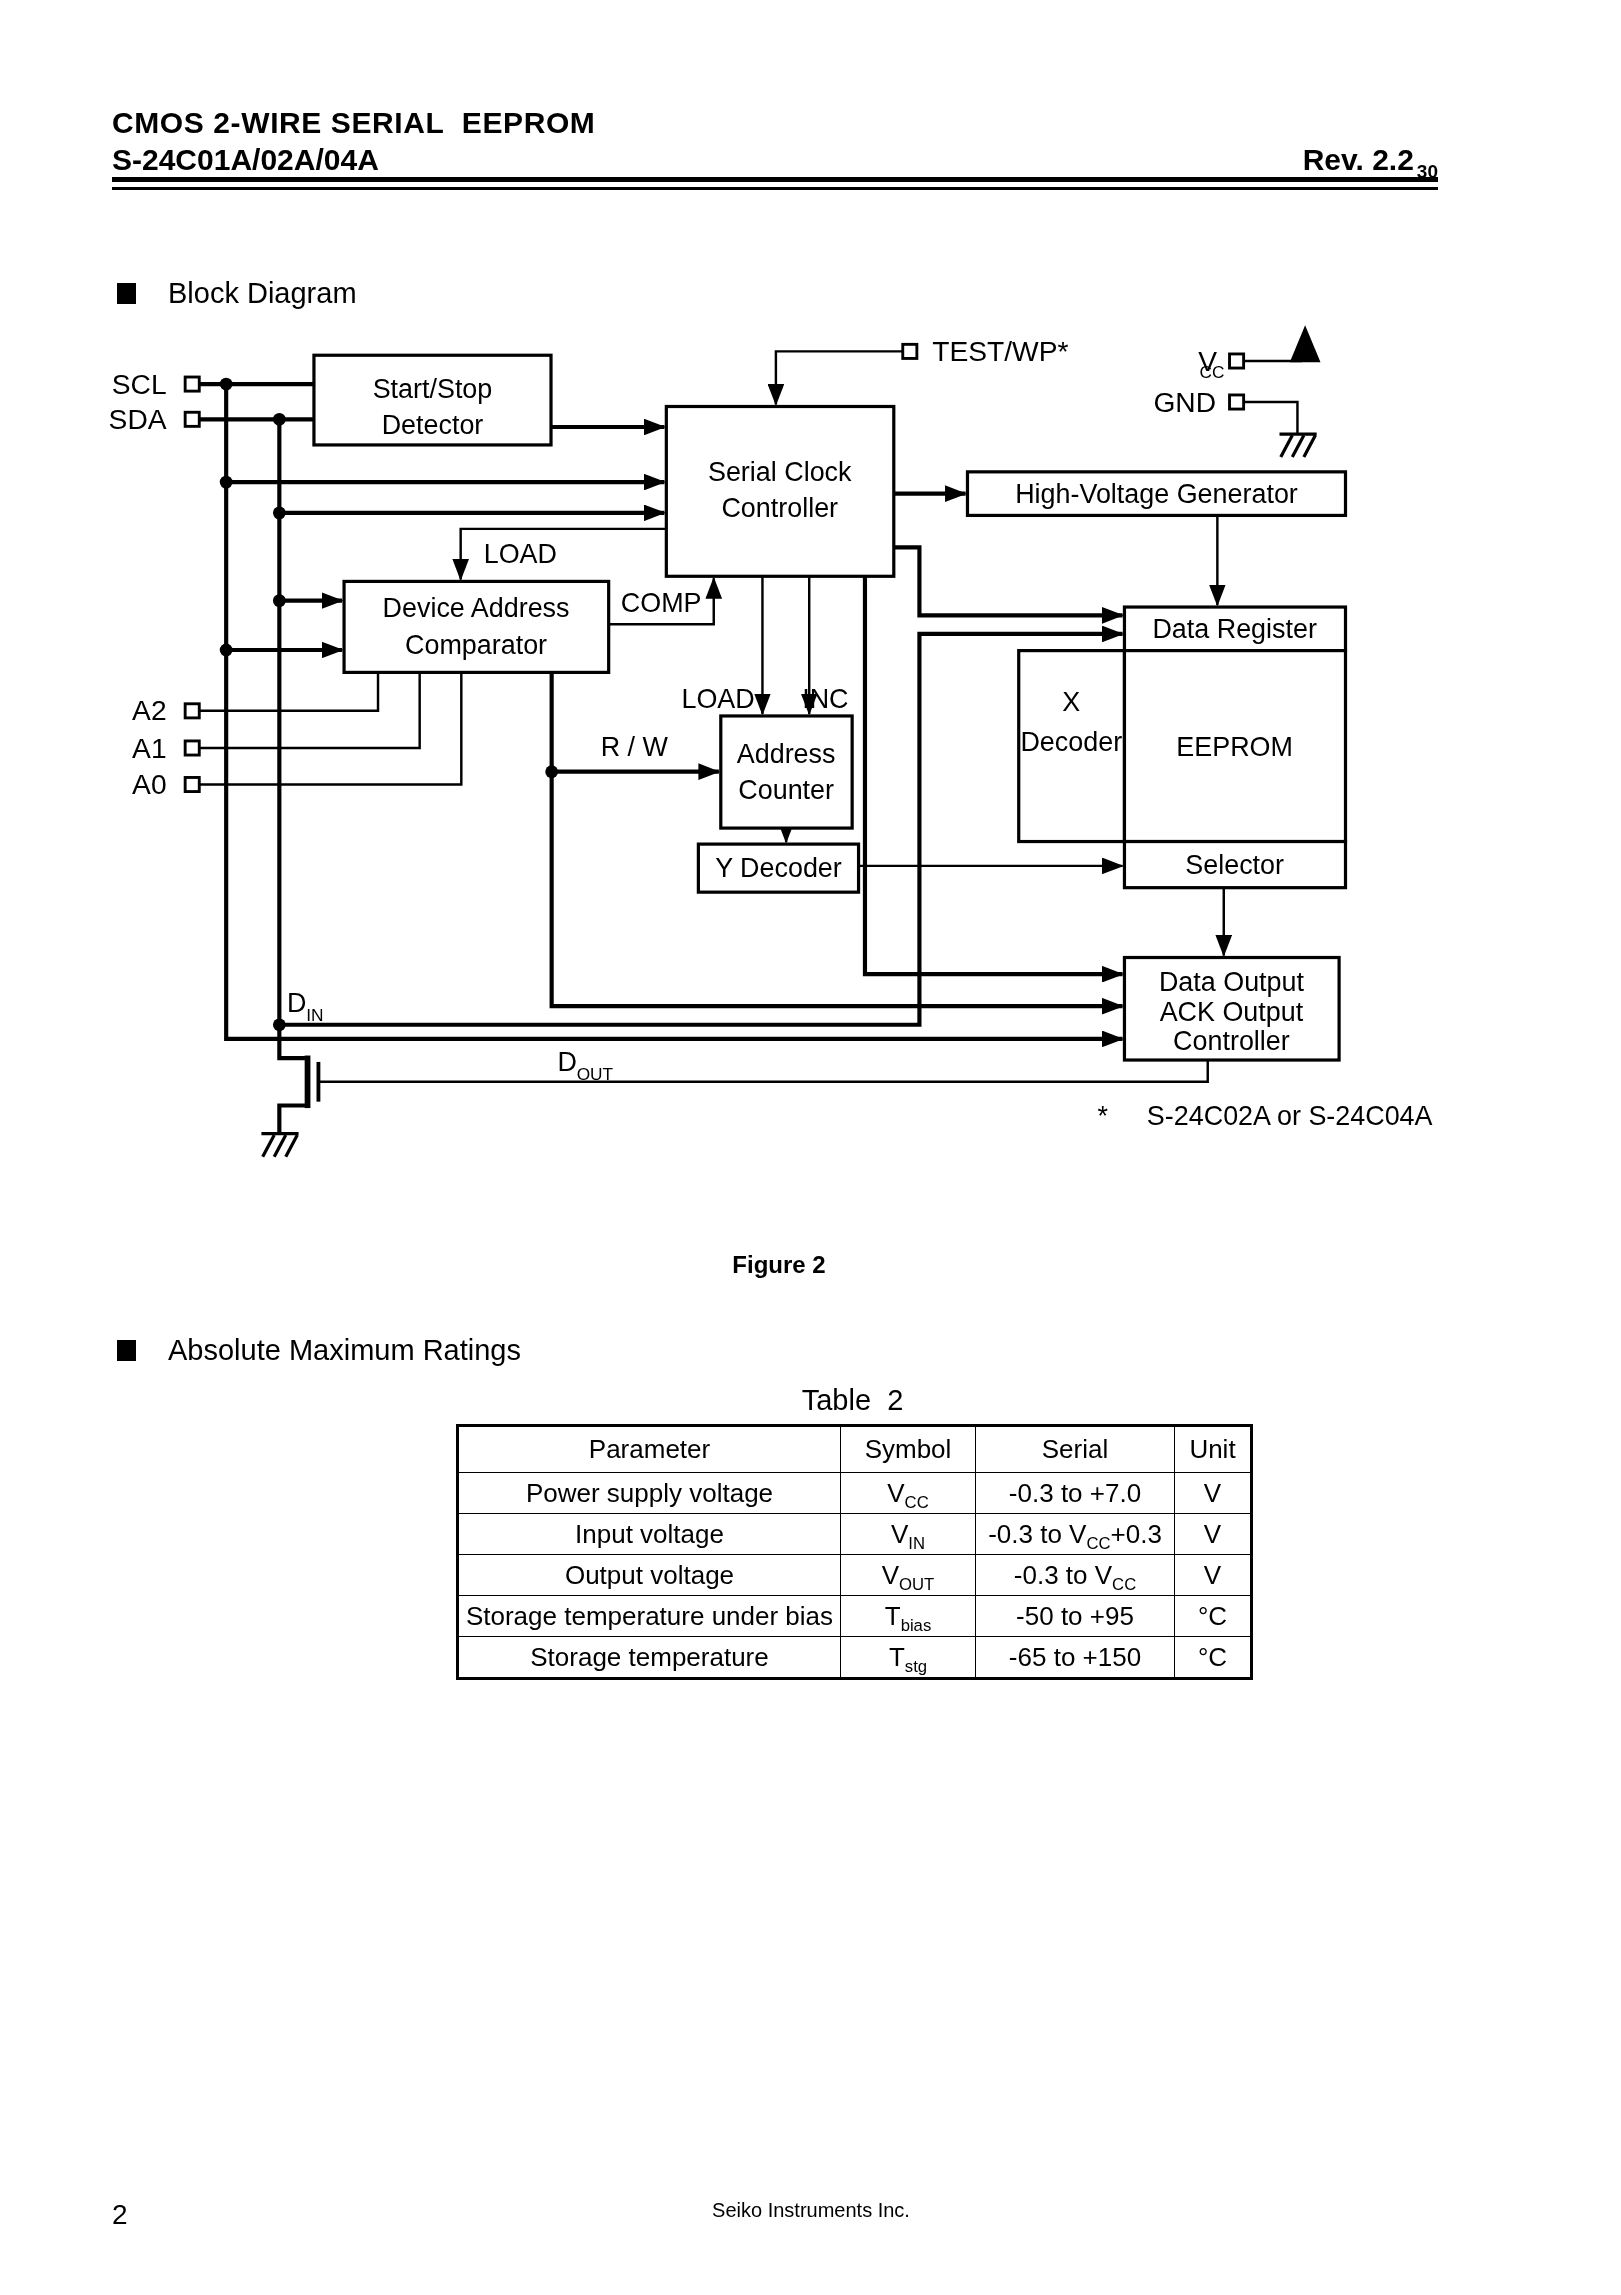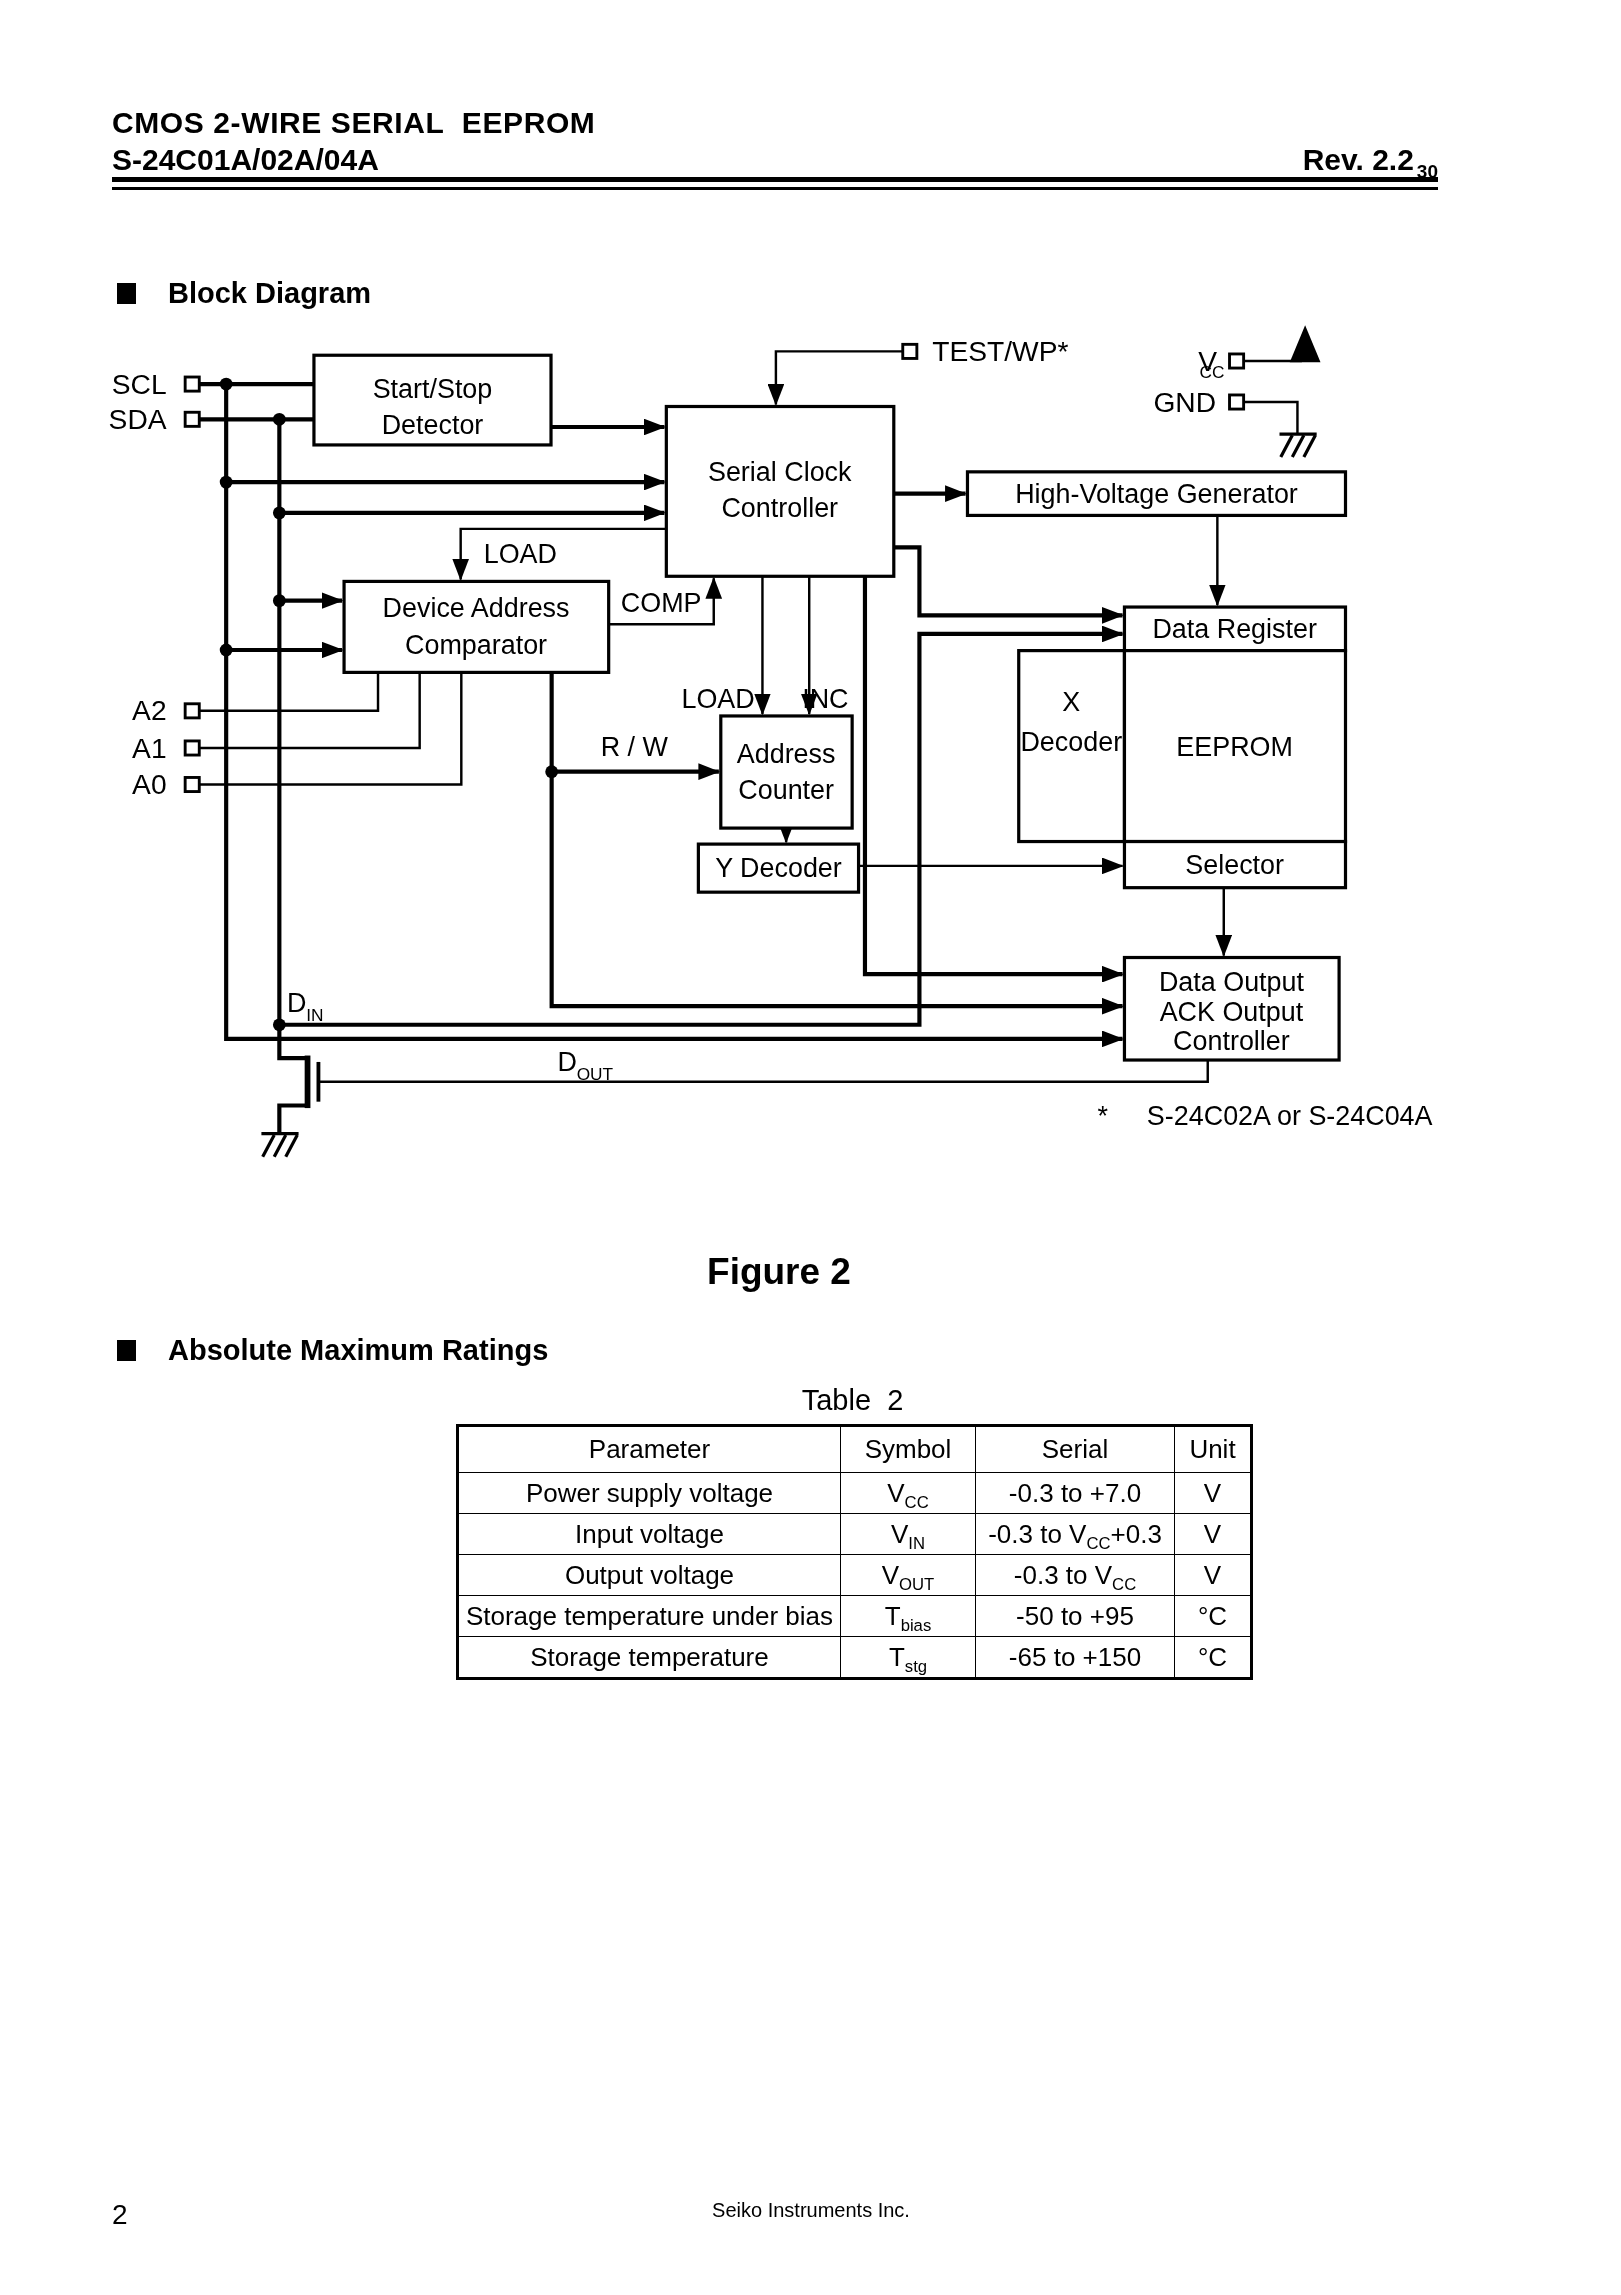--- a/index.html
+++ b/index.html
@@ -9,24 +9,24 @@
     overflow:hidden;margin:0 auto;
   }
   .abs{position:absolute;}
   .doc-title{left:112px;top:106px;font-size:30px;font-weight:bold;letter-spacing:0.6px;white-space:pre;}
   .product-line{left:112px;top:143px;width:1326px;font-size:30px;font-weight:bold;}
   .rev-wrap{position:absolute;right:0;top:0;font-size:30px;font-weight:bold;}
   .rev-sub{font-size:19px;position:relative;top:7.7px;margin-left:3px;}
   .header-rule{left:112px;top:177px;width:1326px;height:4.5px;border-top:5.8px solid #000;border-bottom:3.2px solid #000;}
   .section{display:flex;align-items:center;gap:32px;}
   .bullet{width:19px;height:20.5px;background:#000;flex:0 0 auto;}
-  .section-label{font-size:29px;font-weight:bold;}
+  .section-label{font-size:29px;font-weight:normal;}
   .sec1{left:117px;top:277px;}
   .sec2{left:117px;top:1334px;}
-  .fig-caption{left:0;top:1251px;width:1558px;text-align:center;font-size:37px;font-weight:bold;}
+  .fig-caption{left:0;top:1251px;width:1558px;text-align:center;font-size:24px;font-weight:bold;}
   .table-title{left:456px;top:1384px;width:793px;text-align:center;font-size:29px;font-weight:normal;white-space:pre;}
   table.ratings{position:absolute;left:456px;top:1424px;border-collapse:collapse;table-layout:fixed;
     font-size:26px;background:#fff;}
   table.ratings th,table.ratings td{border:1.9px solid #000;text-align:center;font-weight:normal;padding:0;}
   table.ratings{border:3.8px solid #000;}
   table.ratings tr.hdr td{height:45px;text-align:center;}
   table.ratings tr.row td{height:40px;}
   sub.s{font-size:16.7px;line-height:0;}
   .footer-page{left:112px;top:2199px;font-size:28px;}
   .footer-co{left:0;top:2199px;width:1622px;text-align:center;font-size:20px;}

